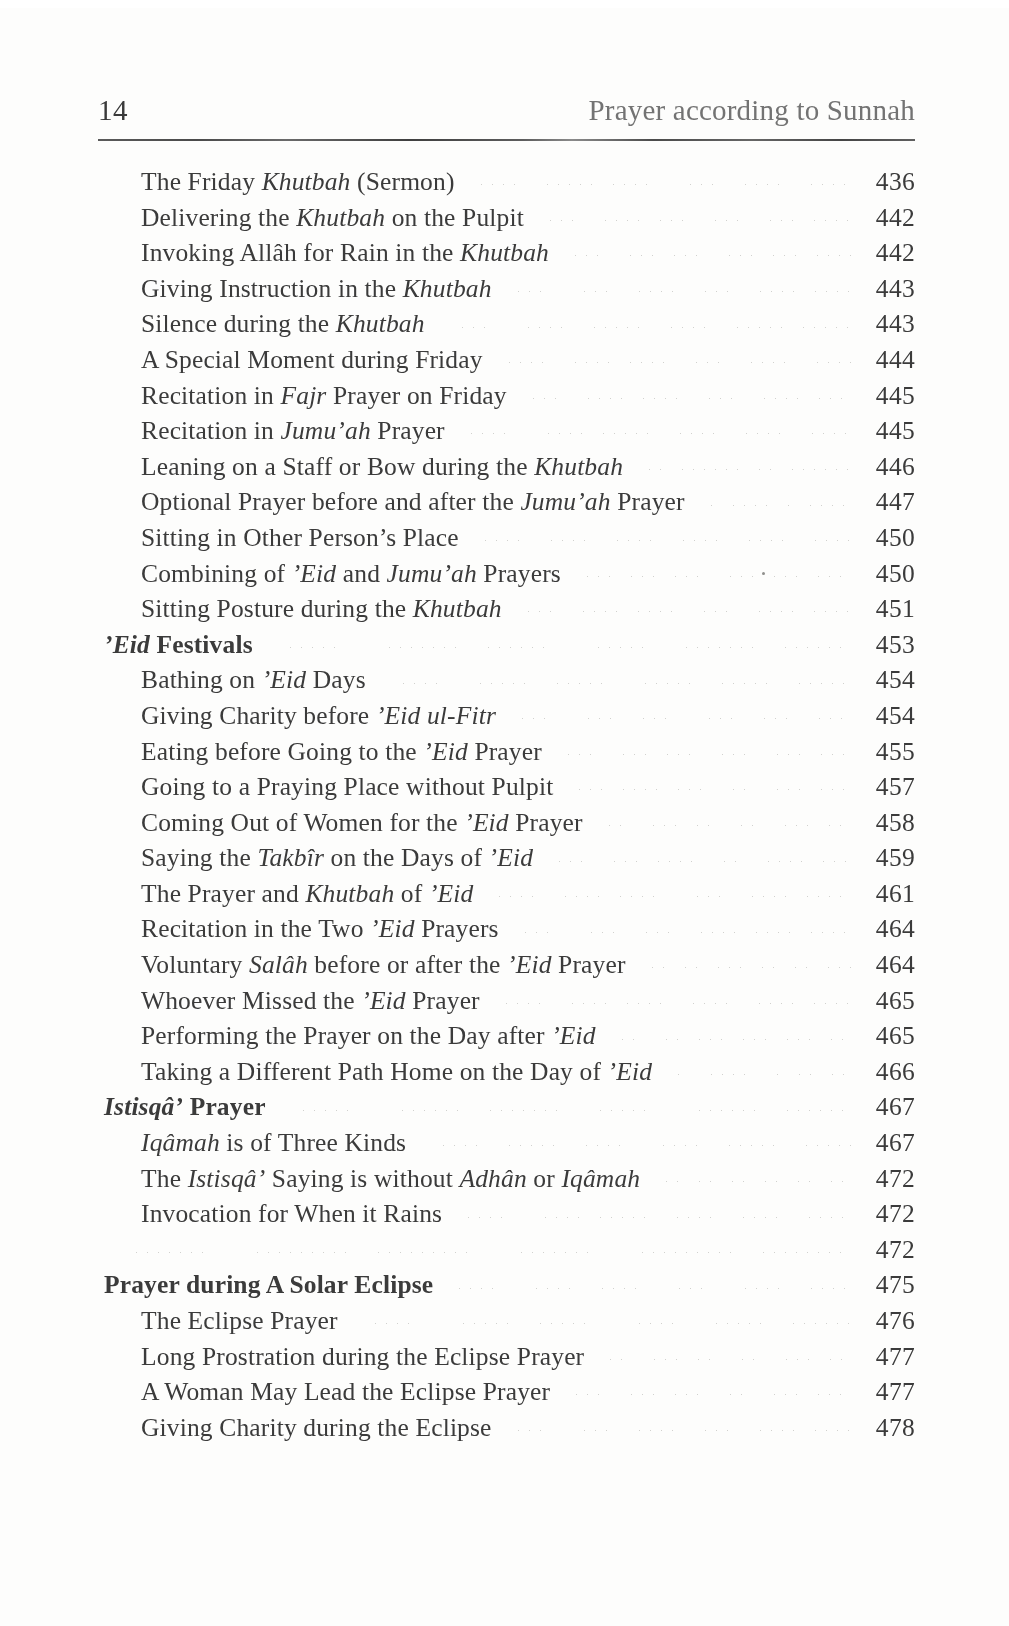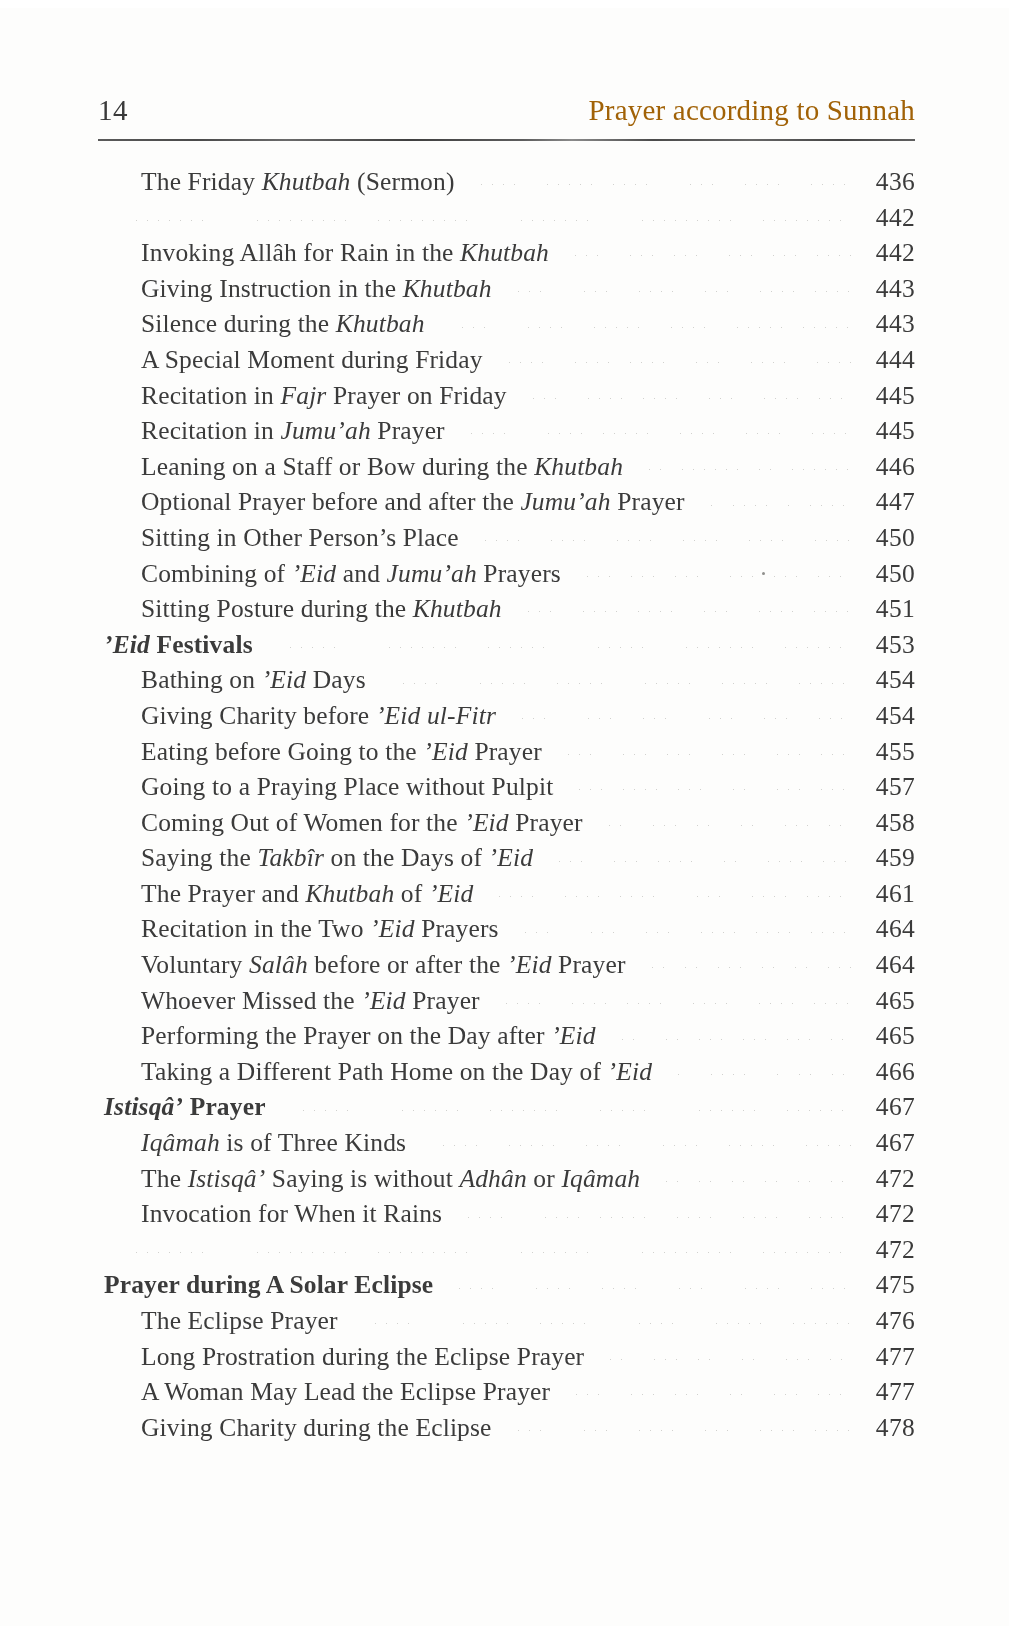--- a/index.html
+++ b/index.html
@@ -29,21 +29,21 @@
     align-items: baseline;
     justify-content: space-between;
   }
   .header-folio {
     font-size: 29px;
     color: #3a3a3a;
     letter-spacing: 0.5px;
   }
   .header-title {
     font-size: 29px;
-    color: #a16207;
+    color: #737373;
     letter-spacing: 0.2px;
     white-space: nowrap;
   }
   .header-rule {
     position: absolute;
     left: 98px;
     top: 131px;
     width: 817px;
     height: 2px;
     background: linear-gradient(90deg,
@@ -146,20 +146,21 @@
   </div>
   <div class="header-rule"></div>
 
   <div class="toc" id="toc-list">
       <div class="toc-row lvl1">
         <span class="title"><span>The Friday </span><i>Khutbah</i><span> (Sermon)</span></span>
         <span class="leader"></span>
         <span class="page-no">436</span>
       </div>
       <div class="toc-row lvl1">
+        <span class="title"><span>Delivering the </span><i>Khutbah</i><span> on the Pulpit</span></span>
         <span class="leader"></span>
         <span class="page-no">442</span>
       </div>
       <div class="toc-row lvl1">
         <span class="title"><span>Invoking Allâh for Rain in the </span><i>Khutbah</i></span>
         <span class="leader"></span>
         <span class="page-no">442</span>
       </div>
       <div class="toc-row lvl1">
         <span class="title"><span>Giving Instruction in the </span><i>Khutbah</i></span>

